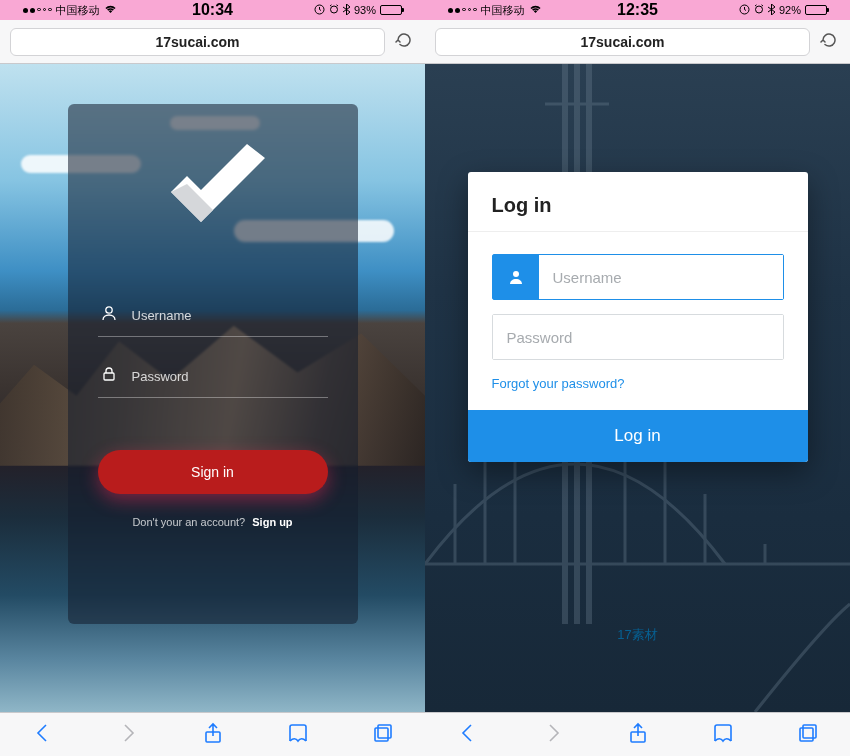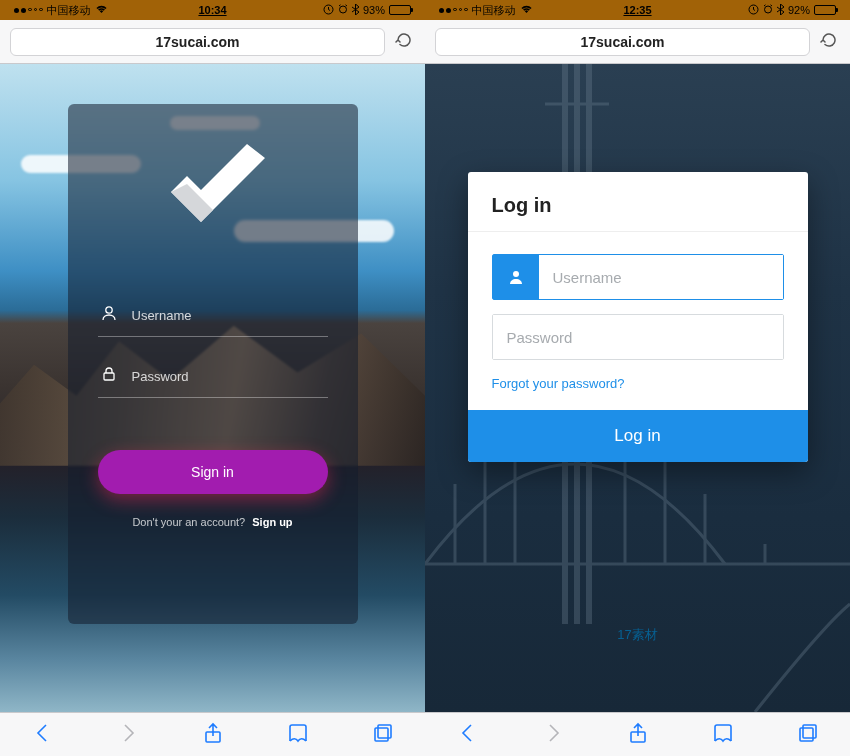--- a/index.html
+++ b/index.html
@@ -1,23 +1,23 @@
 <!DOCTYPE html>
 <html><head>
 <meta charset="utf-8">
 <style>
   * { box-sizing: border-box; margin: 0; padding: 0; }
   html, body { width: 850px; height: 756px; font-family: -apple-system, "Helvetica Neue", Arial, sans-serif; overflow: hidden; }
   .wrap { display: flex; width: 850px; height: 756px; }
   .phone { width: 425px; height: 756px; position: relative; display: flex; flex-direction: column; background:#e9e9ec; }
 
   
-  .statusbar { height: 20px; width:100%; background:#a16207; display:flex; align-items:center; justify-content:space-between; font-size:11px; padding:0 14px; color:#000; font-weight:500; }
+  .statusbar { height: 20px; width:100%; background:#f9a8d4; display:flex; align-items:center; justify-content:space-between; font-size:11px; padding:0 23px; color:#000; font-weight:500; }
   .statusbar .left, .statusbar .right, .statusbar .center { display:flex; align-items:center; gap:4px; }
-  .statusbar .center { position:absolute; left:50%; transform:translateX(-50%); font-weight:600; font-size:11px;text-decoration:underline;}
+  .statusbar .center { position:absolute; left:50%; transform:translateX(-50%); font-weight:600; font-size:16px;}
   .dots { display:flex; gap:2px; }
   .dot { width:5px; height:5px; border-radius:50%; background:#000; }
   .dot.empty{ background:transparent; border:1px solid #000; width:3.5px; height:3.5px;}
   .battery { width:22px; height:10px; border:1px solid #000; border-radius:2px; position:relative; }
   .battery::after{content:""; position:absolute; right:-3px; top:2px; width:2px; height:4px; background:#000; border-radius:0 1px 1px 0;}
   .battery .fill{ background:#000; height:100%; }
 
   
   .addrbar { height:44px; background:#f7f7f8; border-bottom:1px solid #c9c9cc; display:flex; align-items:center; padding:0 10px; gap:8px; }
   .addrfield { flex:1; height:28px; background:#fff; border:1px solid #d3d3d6; border-radius:6px; display:flex; align-items:center; justify-content:center; font-size:14px; color:#222;font-weight:bold; }
@@ -49,21 +49,21 @@
   .cloud.c2{ top:24%; left:55%; width:160px; height:22px;}
   .cloud.c3{ top:8%; left:40%; width:90px; height:14px;}
 
   .panel1 { position:absolute; top:40px; left:50%; transform:translateX(-50%); width:290px; height:520px;
             background:rgba(20,30,45,0.55); border-radius:6px; padding:40px 30px 24px; color:#fff;
             display:flex; flex-direction:column; align-items:center; backdrop-filter:blur(1px);}
   .check { width:120px; height:90px; margin-bottom:60px; }
   .field { width:100%; display:flex; align-items:center; gap:14px; border-bottom:1px solid rgba(255,255,255,.35); padding:10px 2px; margin-bottom:18px;}
   .field input { flex:1; background:transparent; border:none; outline:none; color:#fff; font-size:13px;}
   .field input::placeholder{ color:rgba(255,255,255,.8);}
-  .signin-btn { margin-top:34px; width:100%; height:44px; border:none; border-radius:22px; background:#a21caf; color:#fff; font-size:14px; cursor:pointer; box-shadow:0 6px 18px rgba(239,42,88,.45);}
+  .signin-btn { margin-top:34px; width:100%; height:44px; border:none; border-radius:22px; background:#b91c1c; color:#fff; font-size:14px; cursor:pointer; box-shadow:0 6px 18px rgba(239,42,88,.45);}
   .signup-line{ margin-top:22px; font-size:11px; color:rgba(255,255,255,.75);}
   .signup-line .su{ color:#fff; font-weight:600; margin-left:4px;}
 
   
   .bg2 { position:absolute; inset:0; background:
      linear-gradient(to bottom, #2a3f52 0%, #1f3346 35%, #1a2d3f 70%, #172838 100%);
   }
   .bridge { position:absolute; inset:0; opacity:.35; }
   .panel2 { position:absolute; top:108px; left:50%; transform:translateX(-50%); width:340px; background:#fff; border-radius:3px; box-shadow:0 10px 30px rgba(0,0,0,.4); overflow:hidden;}
   .p2-head { padding:22px 24px 14px; border-bottom:1px solid #eee;}

